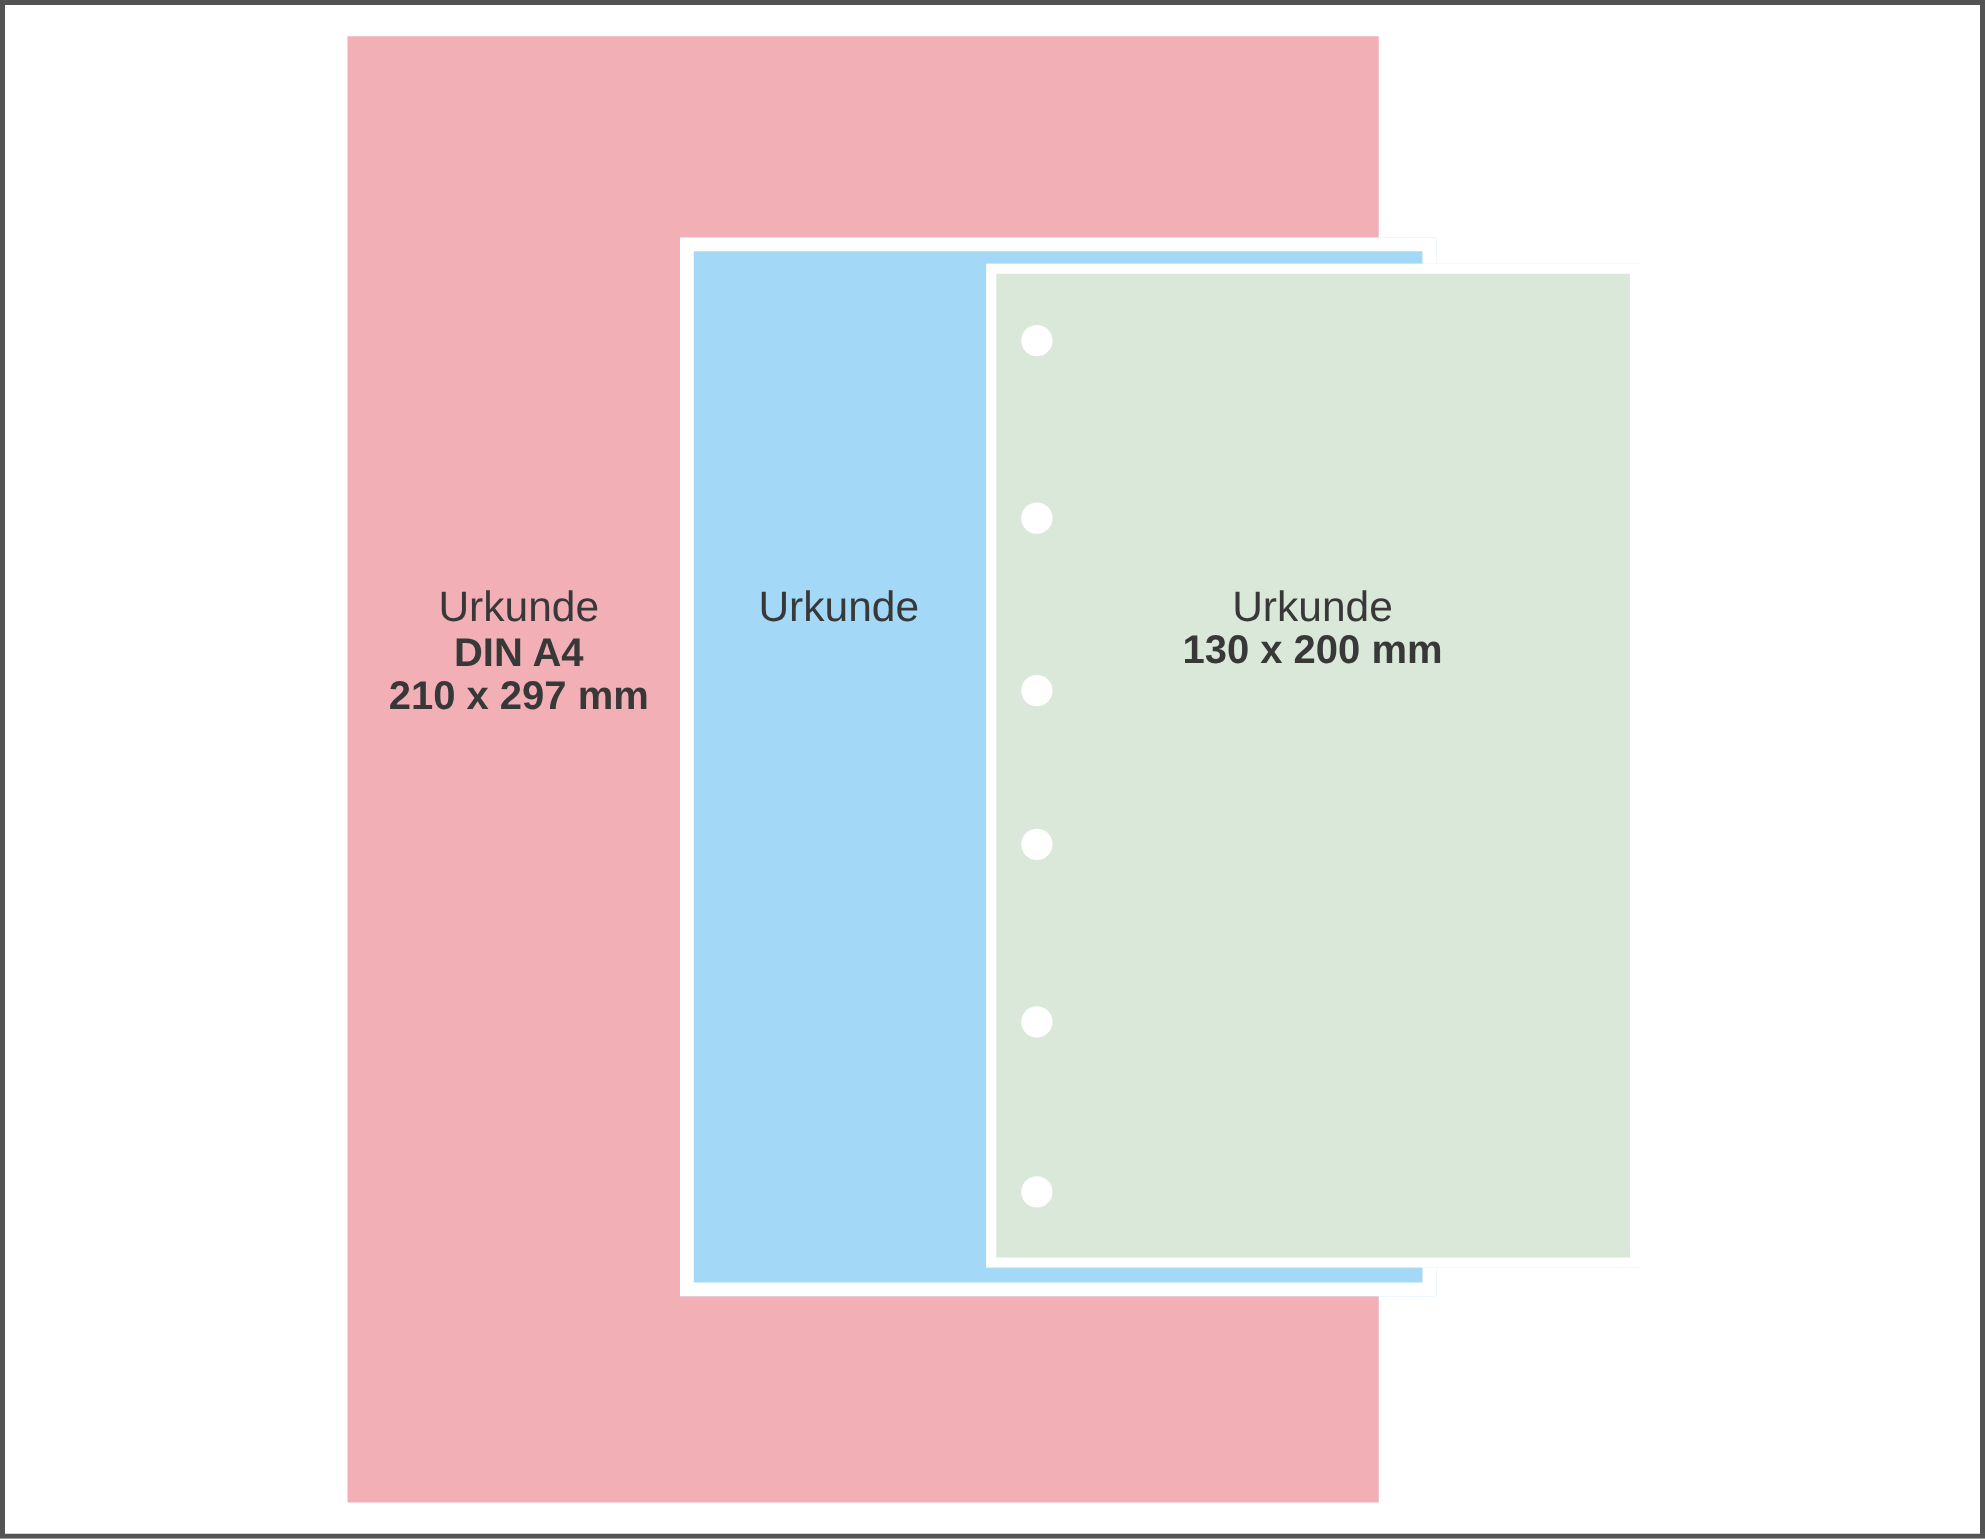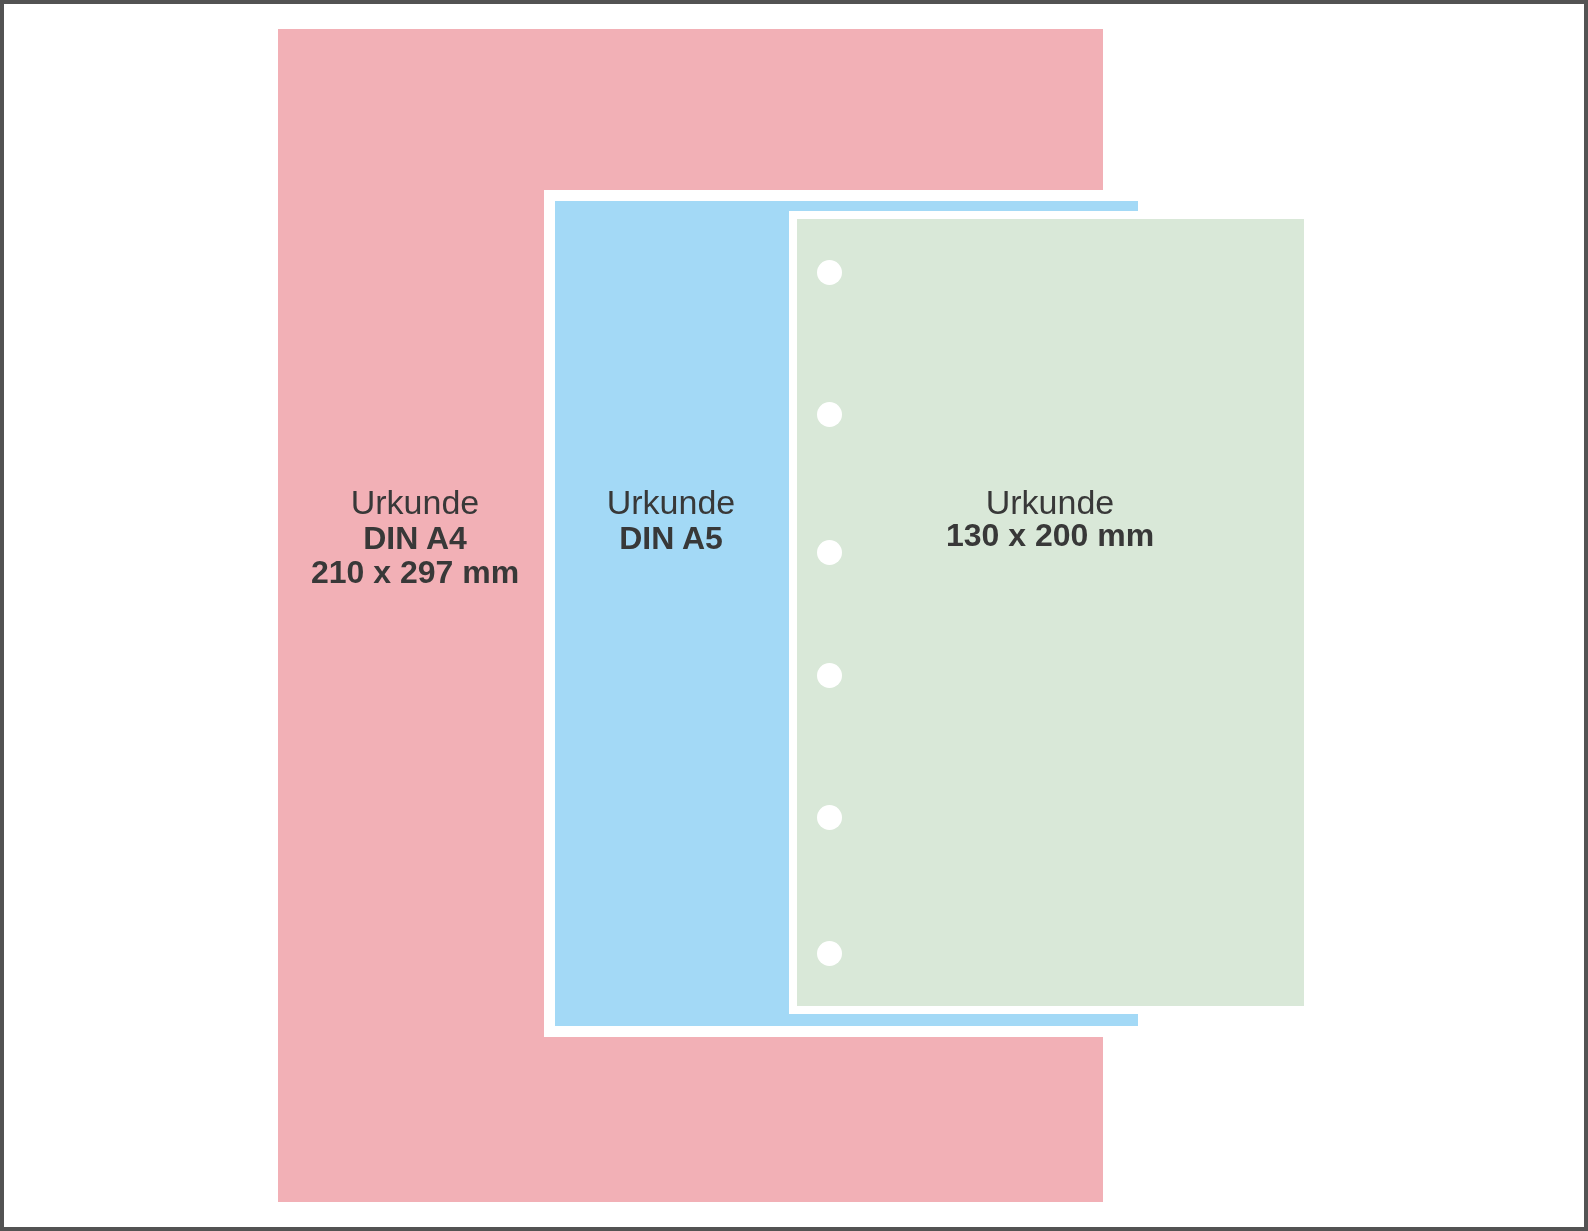--- a/index.html
+++ b/index.html
@@ -45,21 +45,21 @@
     z-index: 4;
   }
   .hole-1 { top: 256px; }
   .hole-2 { top: 398px; }
   .hole-3 { top: 536px; }
   .hole-4 { top: 659px; }
   .hole-5 { top: 801px; }
   .hole-6 { top: 937px; }
   .label {
     position: absolute;
-    top: 480px;
+    top: 464px;
     width: 320px;
     text-align: center;
     color: #383838;
     z-index: 5;
   }
   .label-a4   { left: 251px; }
   .label-a5   { left: 507px; }
   .label-trad { left: 886px; }
   .line1 { font-size: 34px; line-height: 36px; font-weight: 400; }
   .line2 { font-size: 32px; line-height: 37px; font-weight: 700; white-space: nowrap; }
@@ -84,21 +84,20 @@
   <div class="hole hole-6"></div>
 
   <div class="label label-a4">
     <div class="line1">Urkunde</div>
     <div class="line2">DIN A4</div>
     <div class="line3">210 x 297 mm</div>
   </div>
 
   <div class="label label-a5">
     <div class="line1">Urkunde</div>
-    <div class="line2">DIN A5</div>
   </div>
 
   <div class="label label-trad">
     <div class="line1">Urkunde</div>
     <div class="line3">130 x 200 mm</div>
   </div>
 
 </div>
 
 </body></html>

